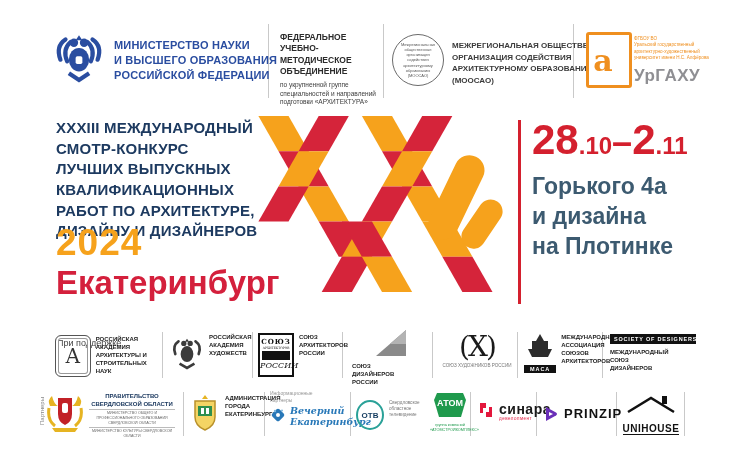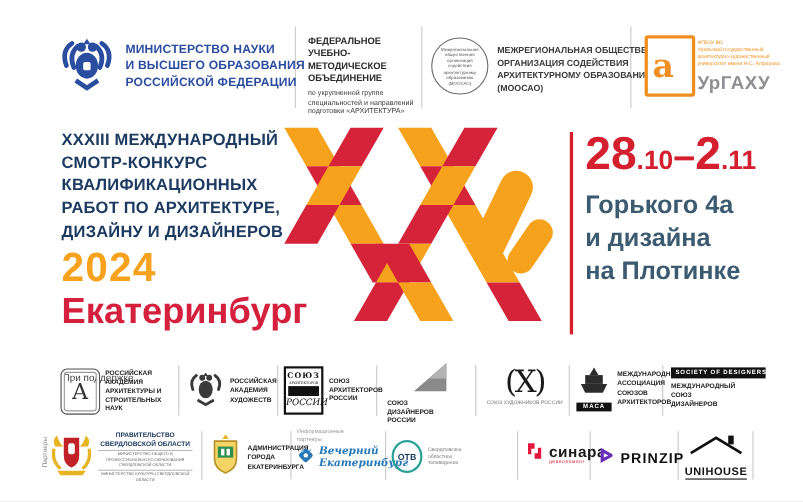--- a/index.html
+++ b/index.html
@@ -26,21 +26,21 @@
   .dates{color:#d4202e;font-weight:bold;white-space:nowrap;}
   .d-big{font-size:42px;}
   .d-small{font-size:24px;}
   .d-dash{font-size:36px;}
   .venue{font-size:23px;font-weight:bold;color:#3c5a70;line-height:1.3;}
   .redline{position:absolute;width:3px;background:#d4202e;}
   
   .sup-label{font-size:9px;color:#444;margin-top:16px;}
   .cap{font-size:6px;font-weight:bold;color:#222;line-height:1.35;text-transform:uppercase;}
   .cap-gray{font-size:4.6px;color:#777;line-height:1.3;}
-  .row-item{position:absolute;display:flex;align-items:center;gap:5px;}
+  .row-item{position:absolute;display:flex;gap:5px;}
   .raasn{width:34px;height:40px;border:1px solid #555;border-radius:6px;display:flex;align-items:center;justify-content:center;
          font-family:"DejaVu Serif",serif;font-size:20px;color:#333;box-shadow:inset 0 0 0 2px #fff,inset 0 0 0 3px #999;}
   .sar{width:36px;height:44px;border:2px solid #111;box-sizing:border-box;text-align:center;font-family:"DejaVu Serif",serif;color:#111;}
   .sar .l1{font-size:7px;font-weight:bold;letter-spacing:1px;margin-top:2px;}
   .sar .l2{font-size:3px;}
   .sar .band{height:9px;background:#111;margin:1px 2px;}
   .sar .l3{font-size:8px;font-style:italic;}
   .sx{font-family:"DejaVu Serif",serif;font-size:28px;color:#1a1a1a;letter-spacing:-2px;}
   .maca-band{background:#111;color:#fff;font-size:5.5px;font-weight:bold;text-align:center;padding:1px 6px;letter-spacing:1px;}
   .sod-bar{background:#111;color:#fff;font-size:5.5px;font-weight:bold;letter-spacing:.8px;padding:2px 4px;white-space:nowrap;}
@@ -116,20 +116,21 @@
     <div>ФГБОУ ВО</div>
     <div>Уральский государственный</div>
     <div>архитектурно-художественный</div>
     <div>университет имени Н.С. Алфёрова</div>
   </div>
   <div class="abs urg-name" style="left:634px;top:66px;">УрГАХУ</div>
 
   <div class="abs" style="left:56px;top:118px;">
     <div class="title-line">XXXIII МЕЖДУНАРОДНЫЙ</div>
     <div class="title-line">СМОТР-КОНКУРС</div>
+    <div class="title-line">ЛУЧШИХ ВЫПУСКНЫХ</div>
     <div class="title-line">КВАЛИФИКАЦИОННЫХ</div>
     <div class="title-line">РАБОТ ПО АРХИТЕКТУРЕ,</div>
     <div class="title-line">ДИЗАЙНУ И ДИЗАЙНЕРОВ</div>
   </div>
   <div class="abs year" style="left:56px;top:222px;">2024</div>
   <div class="abs city" style="left:56px;top:264px;">Екатеринбург</div>
 
   <div class="abs" style="left:256px;top:108px;">
     <svg width="252" height="206" viewBox="0 0 250 205">
       <g>
@@ -310,20 +311,29 @@
         <div>Екатеринбург</div>
       </div>
     </div>
   </div>
 
   <div class="row-item" style="left:356px;top:400px;width:70px;">
     <div class="otv">ОТВ</div>
     <div class="cap-gray" style="width:40px;">Свердловское областное телевидение</div>
   </div>
 
+  <div class="abs" style="left:430px;top:392px;width:40px;text-align:center;">
+    <div style="position:relative;display:inline-block;">
+      <svg width="34" height="26" viewBox="0 0 34 26">
+        <polygon points="4,1 30,1 33,8 28,25 6,25 1,8" fill="#1f9a4d"></polygon>
+      </svg>
+      <span style="position:absolute;left:0;right:0;top:6px;color:#fff;font-weight:bold;font-size:9px;">АТОМ</span>
+    </div>
+    <div class="atom-cap">группа компаний «АТОМСТРОЙКОМПЛЕКС»</div>
+  </div>
 
   <div class="row-item" style="left:478px;top:402px;">
     <div>
       <svg width="16" height="16" viewBox="0 0 16 16">
         <path d="M2 1 h6 v9 h3 v-5 h3 v10 h-6 v-9 h-3 v5 h-3 Z" fill="#e3173c"></path>
       </svg>
     </div>
     <div>
       <div class="sinara-name">синара</div>
       <div class="sinara-sub">девелопмент</div>

